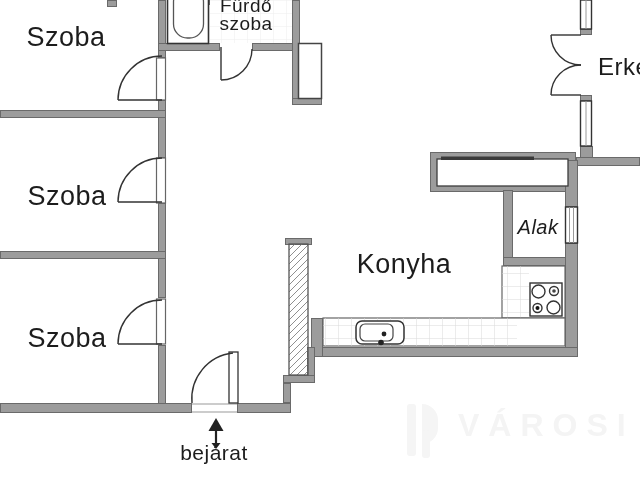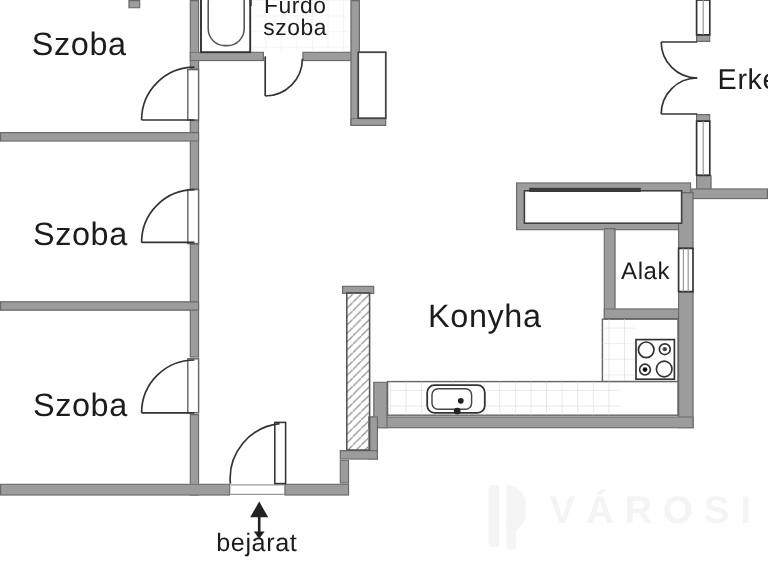--- a/index.html
+++ b/index.html
@@ -12,21 +12,21 @@
     position:absolute;background:#9c9c9c;
     box-shadow:inset 0 0 0 1px rgba(0,0,0,0.32);
   }
   .label{
     position:absolute;color:#1c1c1c;white-space:nowrap;
     transform:translate(-50%,-50%);
     letter-spacing:0.5px;
   }
   .label.big{font-size:27px;}
   .label.small{font-size:19px;text-align:center;line-height:18px;}
-  .label.alak{font-size:20px;}
+  .label.alak{font-size:20px;font-style:italic;}
   .label.bejarat{font-size:21px;}
   .label.erke{transform:none;font-size:24px;}
   svg{position:absolute;left:0;top:0;pointer-events:none;}
   .layer{position:absolute;left:0;top:0;width:640px;height:480px;}
 </style>
 </head>
 <body>
 
 <div class="layer">
 

